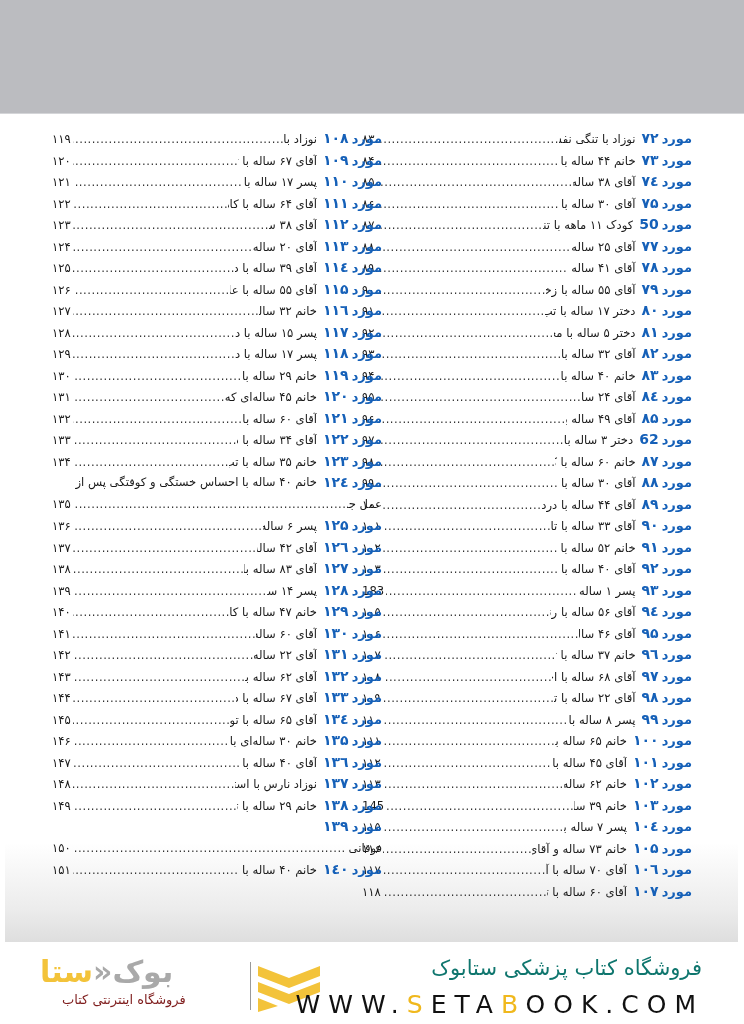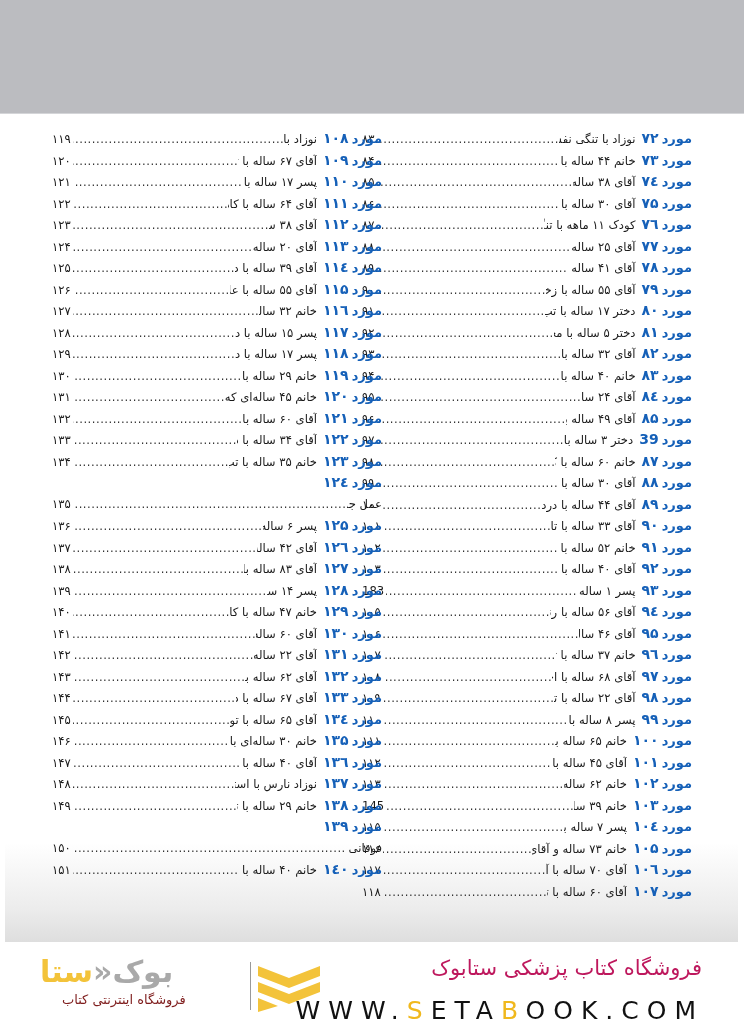--- a/index.html
+++ b/index.html
@@ -80,25 +80,25 @@
       position: absolute;
       left: 0; top: 942px;
       width: 744px; height: 82px;
       background: #ffffff;
     }
     .brand-text {
       position: absolute;
       right: 42px; top: 14px;
       direction: rtl;
       font-size: 21px;
-      color: #be185d;
+      color: #0f766e;
     }
     .url {
       position: absolute;
-      right: 40px; top: 54px;
+      right: 40px; top: 48px;
       font-size: 25px;
       letter-spacing: 8px;
       color: #111;
       font-family: "DejaVu Sans", sans-serif;
     }
     .url .hl { color: #f0b81d; }
     .logo {
       position: absolute;
       left: 40px; top: 12px;
       width: 250px; height: 60px;
@@ -151,21 +151,21 @@
       <span class="dots"></span>
       <span class="page-num">۸۵</span>
     </div>
     <div class="toc-item">
       <span class="case-label"><span>مورد</span><span class="case-num">۷۵</span></span>
       <span class="case-title">آقای ۳۰ ساله با هماتوم اوربیتال دوطرفه</span>
       <span class="dots"></span>
       <span class="page-num">۸۶</span>
     </div>
     <div class="toc-item">
-      <span class="case-label"><span>مورد</span><span class="case-num">۷٦</span></span>
+      <span class="case-label"><span>مورد</span><span class="case-num">50</span></span>
       <span class="case-title">کودک ۱۱ ماهه با تنگی نفس فعالیتی و خستگی سریع</span>
       <span class="dots"></span>
       <span class="page-num">۸۷</span>
     </div>
     <div class="toc-item">
       <span class="case-label"><span>مورد</span><span class="case-num">۷۷</span></span>
       <span class="case-title">آقای ۲۵ ساله با درد شانه راست</span>
       <span class="dots"></span>
       <span class="page-num">۸۸</span>
     </div>
@@ -211,21 +211,21 @@
       <span class="dots"></span>
       <span class="page-num">۹۵</span>
     </div>
     <div class="toc-item">
       <span class="case-label"><span>مورد</span><span class="case-num">۸۵</span></span>
       <span class="case-title">آقای ۴۹ ساله با زردی و کاهش وزن</span>
       <span class="dots"></span>
       <span class="page-num">۹۶</span>
     </div>
     <div class="toc-item">
-      <span class="case-label"><span>مورد</span><span class="case-num">39</span></span>
+      <span class="case-label"><span>مورد</span><span class="case-num">62</span></span>
       <span class="case-title">دختر ۳ ساله با درد شکم و هماتوری</span>
       <span class="dots"></span>
       <span class="page-num">۹۷</span>
     </div>
     <div class="toc-item">
       <span class="case-label"><span>مورد</span><span class="case-num">۸۷</span></span>
       <span class="case-title">خانم ۶۰ ساله با کبودی و گرمی ساعت چپ</span>
       <span class="dots"></span>
       <span class="page-num">۹۸</span>
     </div>
@@ -443,20 +443,21 @@
     </div>
     <div class="toc-item">
       <span class="case-label"><span>مورد</span><span class="case-num">۱۲۳</span></span>
       <span class="case-title">خانم ۳۵ ساله با تب و درد بخش فوقانی و راست شکم</span>
       <span class="dots"></span>
       <span class="page-num">۱۳۴</span>
     </div>
     <div class="toc-item two-line">
       <div class="wrap-first">
         <span class="case-label"><span>مورد</span><span class="case-num">۱۲٤</span></span>
+        <span class="case-title">خانم ۴۰ ساله با احساس خستگی و کوفتگی پس از</span>
       </div>
       <div class="wrap-line">
         <span class="case-title">عمل جراحی</span>
         <span class="dots"></span>
         <span class="page-num">۱۳۵</span>
       </div>
     </div>
     <div class="toc-item">
       <span class="case-label"><span>مورد</span><span class="case-num">۱۲۵</span></span>
       <span class="case-title">پسر ۶ ساله با درد آرنج چپ</span>

